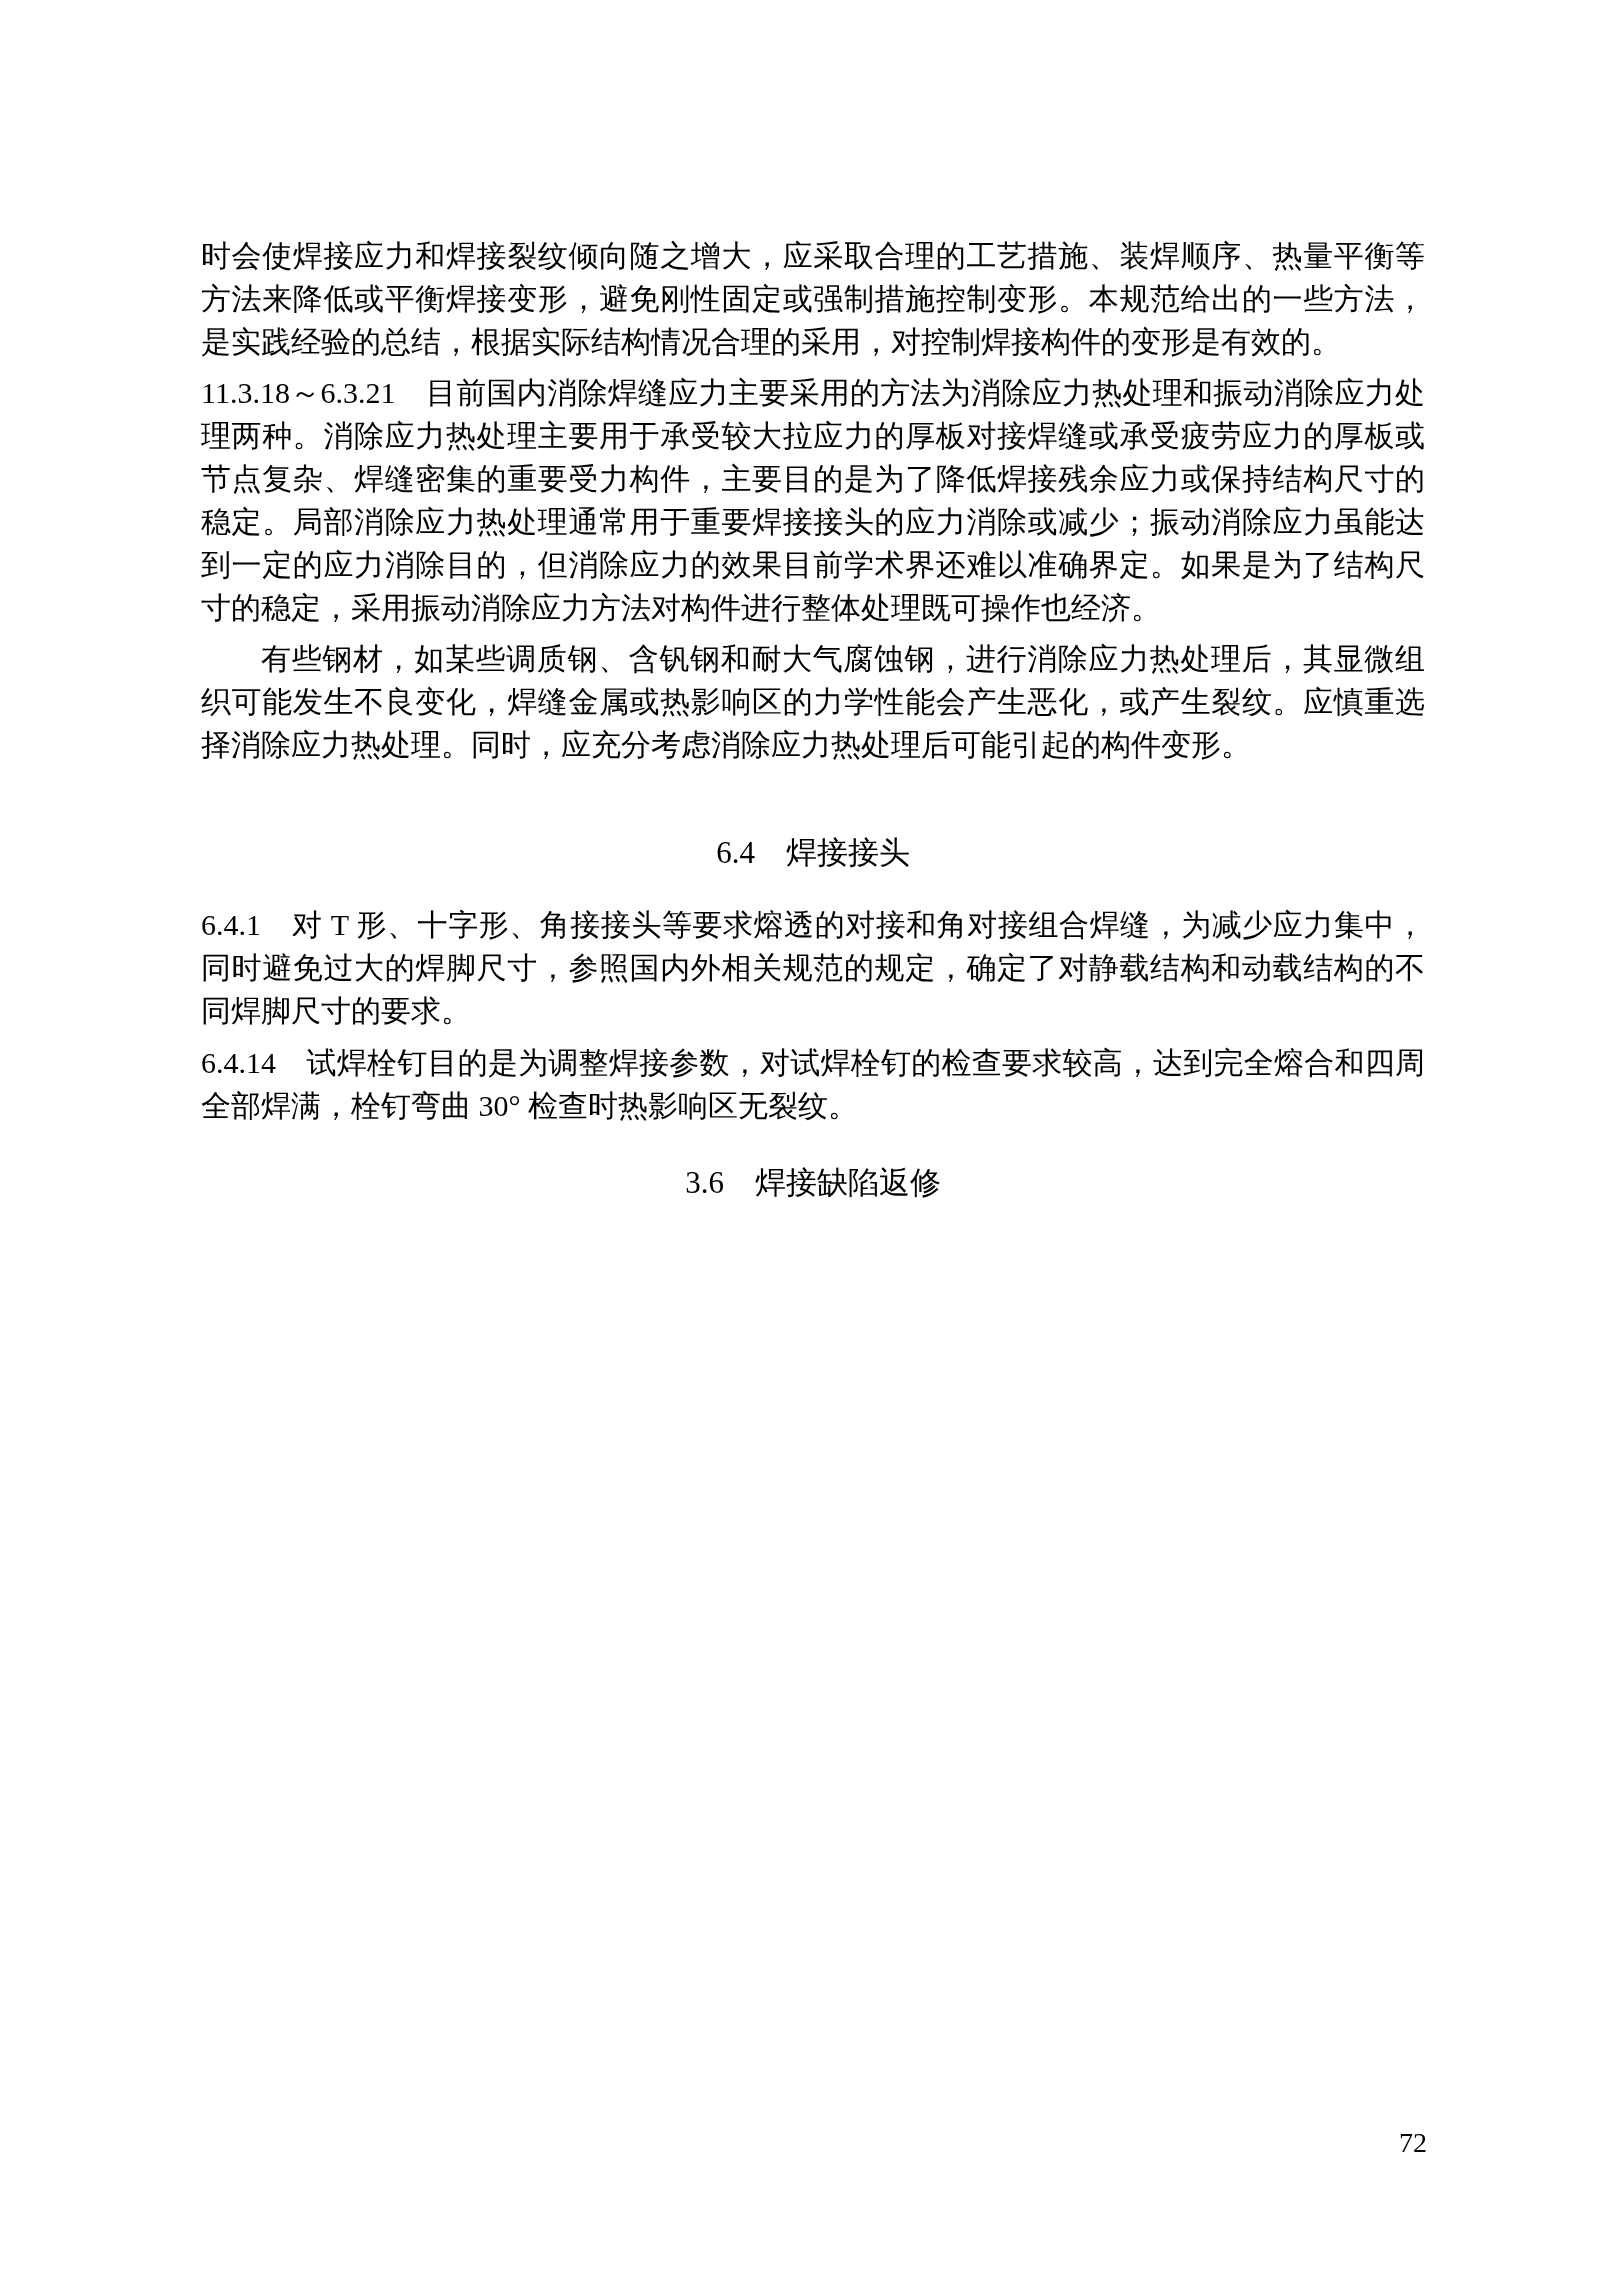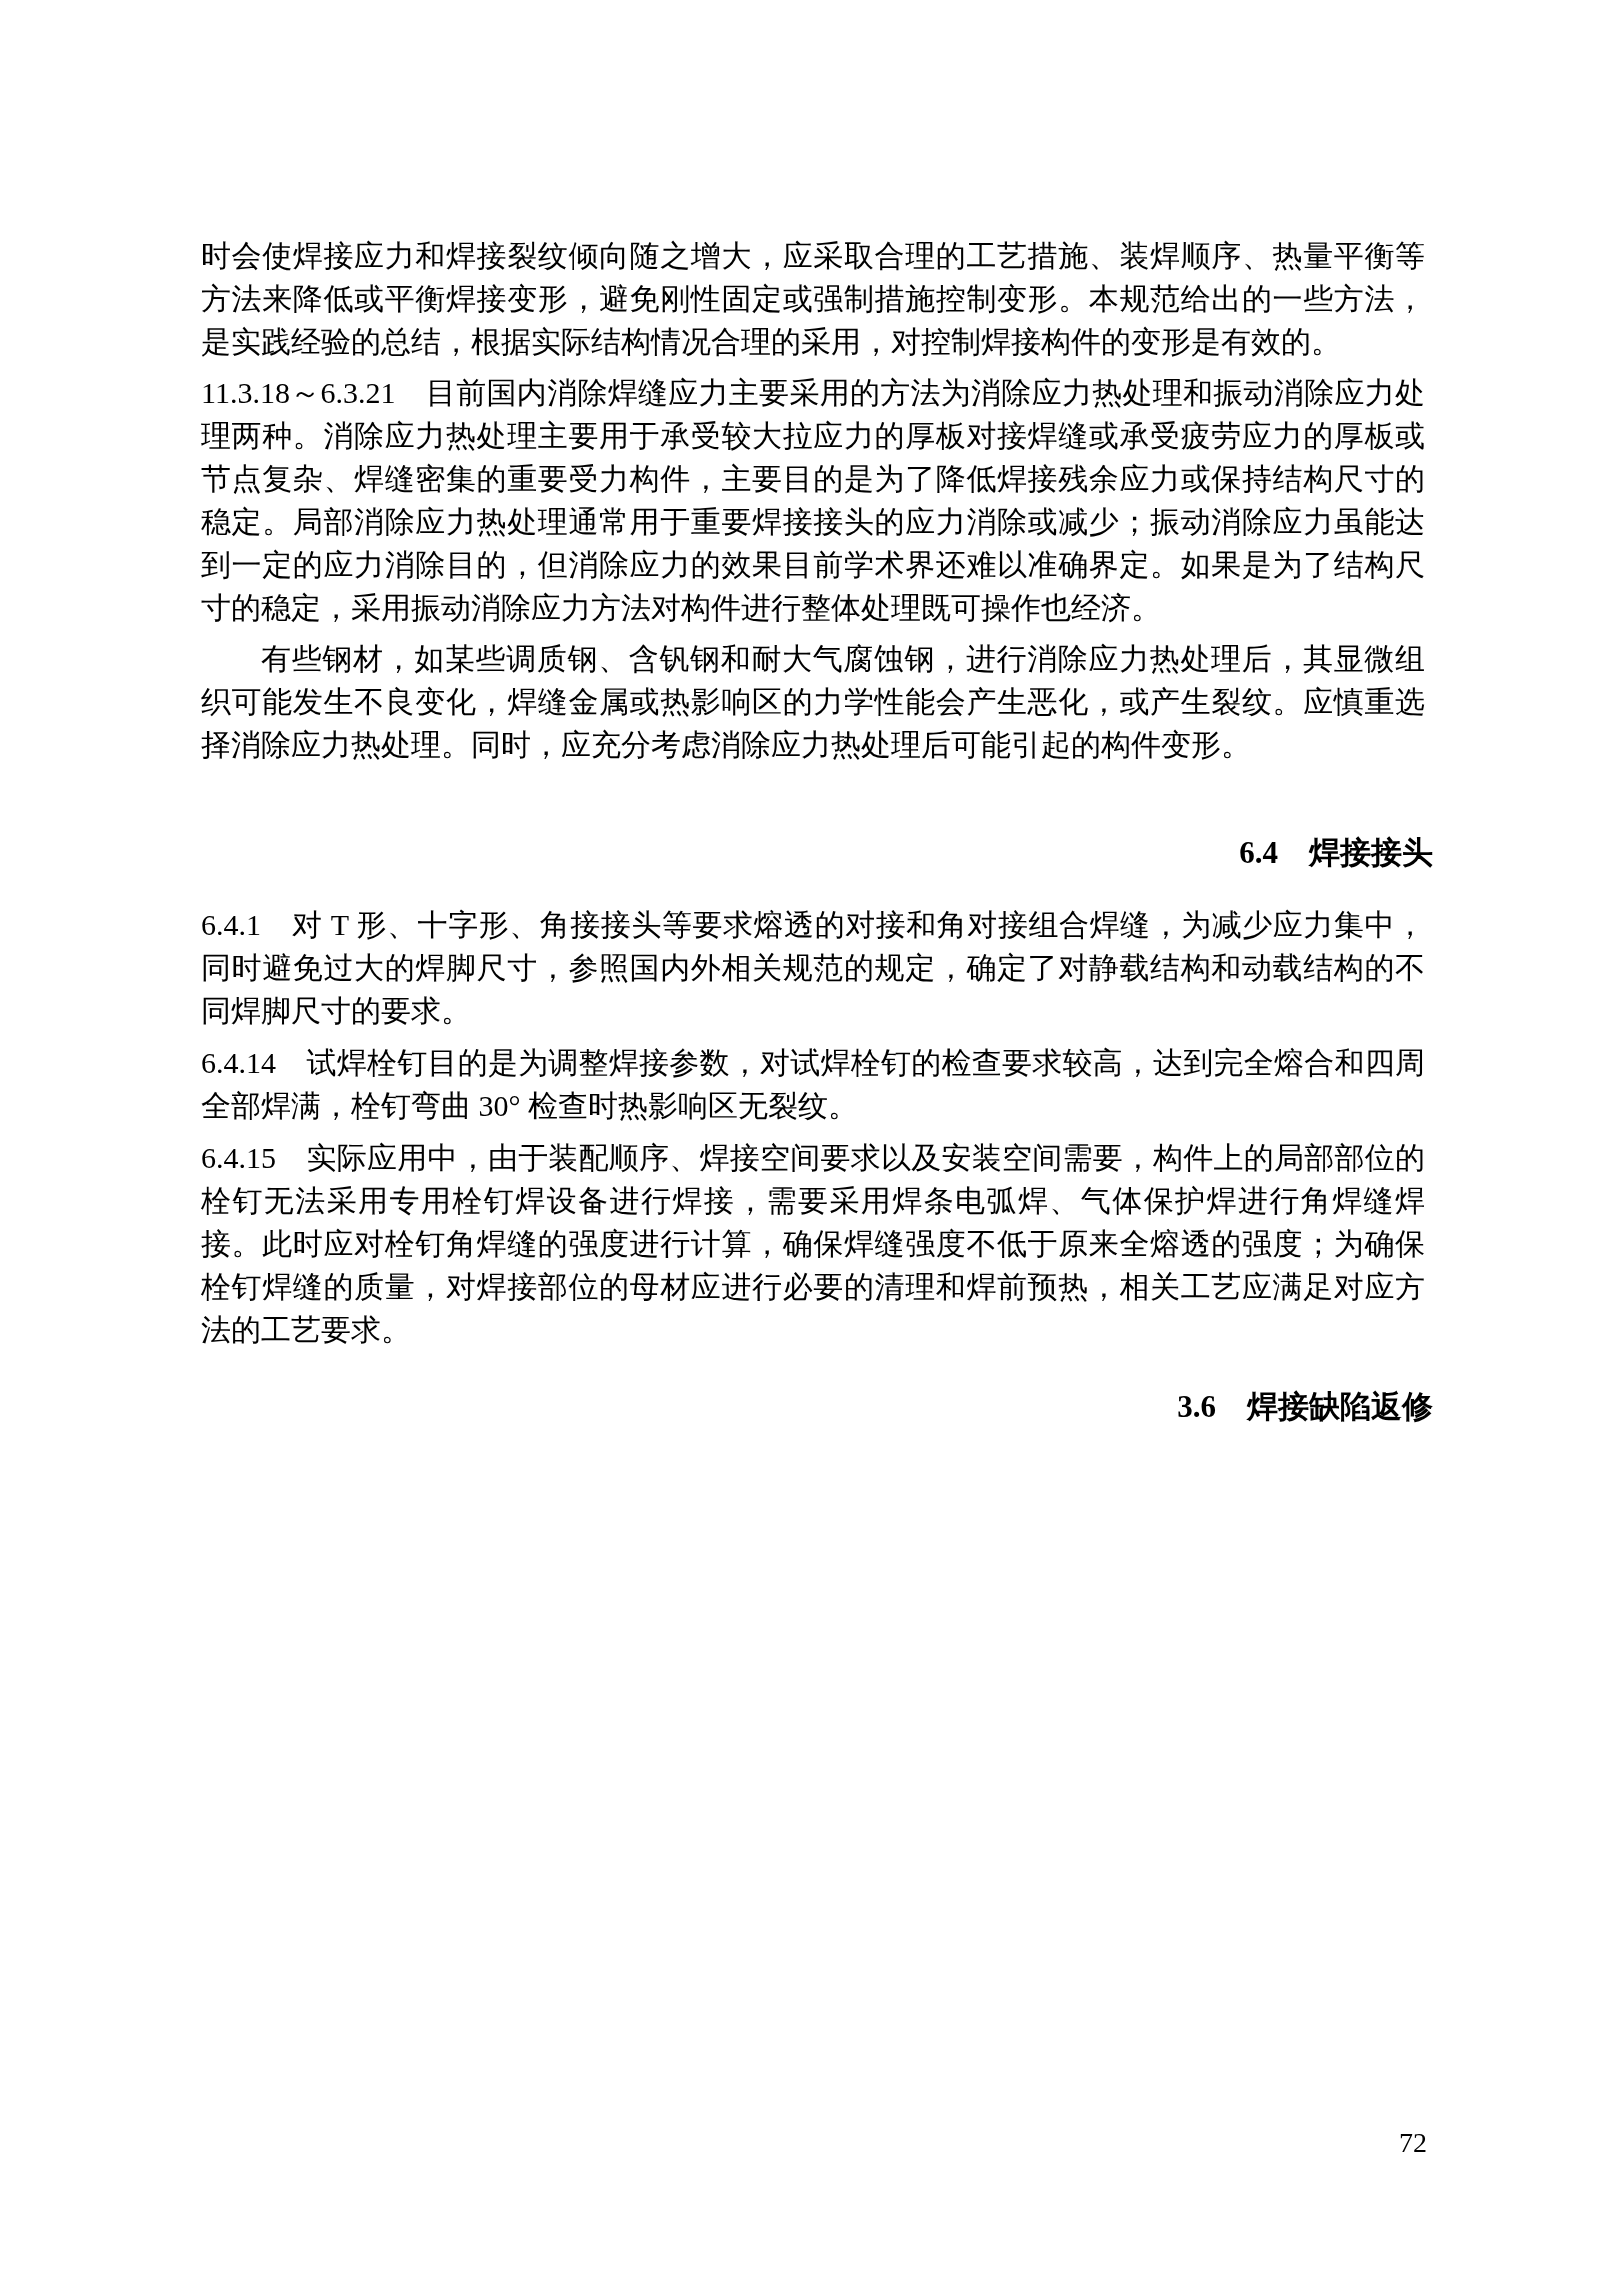--- a/index.html
+++ b/index.html
@@ -29,22 +29,22 @@
   }
   .para.spaced {
     margin-top: 9.2px;
   }
   .para.indent {
     text-indent: 60px;
   }
   .heading {
     font-size: 31px;
     line-height: 43px;
-    font-weight: bold;
-    text-align: right;
+    font-weight: normal;
+    text-align: center;
     margin: 0;
   }
   .heading.h64 {
     margin: 65px 0 29px 0;
   }
   .heading.h66 {
     margin: 34px 0 29px 0;
   }
   .page-number {
     position: absolute;
@@ -64,20 +64,19 @@
 
   <p class="para indent">有些钢材，如某些调质钢、含钒钢和耐大气腐蚀钢，进行消除应力热处理后，其显微组织可能发生不良变化，焊缝金属或热影响区的力学性能会产生恶化，或产生裂纹。应慎重选择消除应力热处理。同时，应充分考虑消除应力热处理后可能引起的构件变形。</p>
 
   <h2 class="heading h64">6.4　焊接接头</h2>
 
   <p class="para">6.4.1　对 T 形、十字形、角接接头等要求熔透的对接和角对接组合焊缝，为减少应力集中，同时避免过大的焊脚尺寸，参照国内外相关规范的规定，确定了对静载结构和动载结构的不同焊脚尺寸的要求。</p>
 
 
   <p class="para spaced">6.4.14　试焊栓钉目的是为调整焊接参数，对试焊栓钉的检查要求较高，达到完全熔合和四周全部焊满，栓钉弯曲 30° 检查时热影响区无裂纹。</p>
 
-  <p class="para spaced">6.4.15　实际应用中，由于装配顺序、焊接空间要求以及安装空间需要，构件上的局部部位的栓钉无法采用专用栓钉焊设备进行焊接，需要采用焊条电弧焊、气体保护焊进行角焊缝焊接。此时应对栓钉角焊缝的强度进行计算，确保焊缝强度不低于原来全熔透的强度；为确保栓钉焊缝的质量，对焊接部位的母材应进行必要的清理和焊前预热，相关工艺应满足对应方法的工艺要求。</p>
 
   <h2 class="heading h66">3.6　焊接缺陷返修</h2>
 
 </main>
 
 <div class="page-number">72</div>
 
 
 </body></html>

